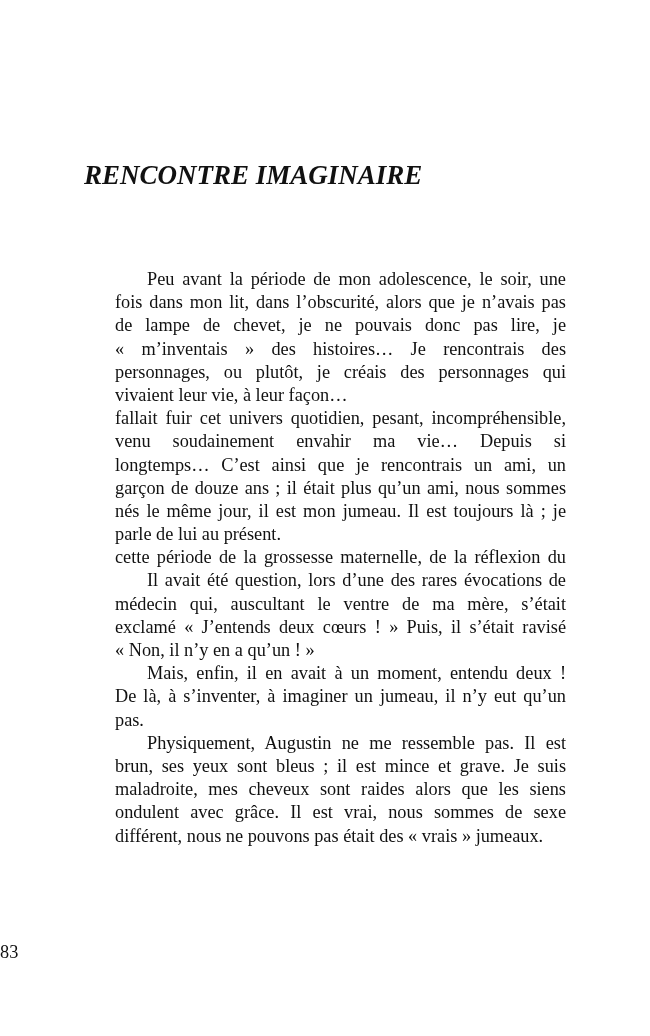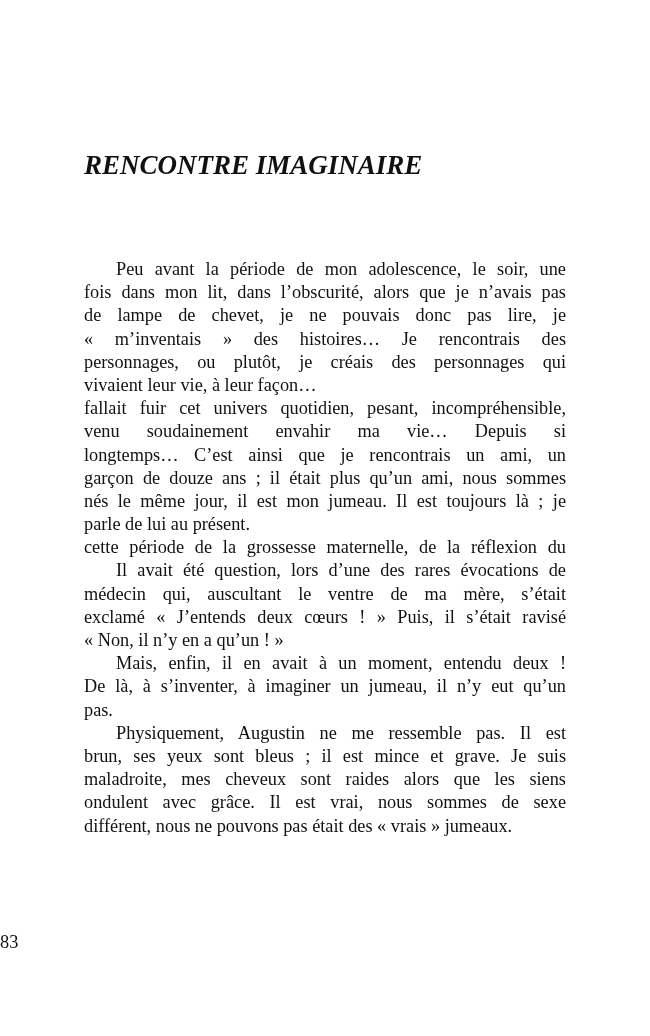--- a/index.html
+++ b/index.html
@@ -10,21 +10,21 @@
     body {
       width: 650px;
       height: 1036px;
       position: relative;
       overflow: hidden;
       font-family: "Liberation Serif", "DejaVu Serif", serif;
       color: #111111;
     }
     .page {
       position: absolute;
-      left: 0; top: 2px;
+      left: 0; top: 12px;
       width: 650px; height: 924px;
     }
     .chapter-title {
       position: absolute;
       left: 84px;
       top: 145px;
       margin: 0;
       font-size: 27px;
       font-weight: bold;
       font-style: italic;
@@ -39,20 +39,21 @@
       width: 482px;
     }
     .line {
       display: block;
       font-size: 18.3px;
       line-height: 23.2px;
       height: 23.2px;
       text-align: justify;
       text-align-last: justify;
       white-space: nowrap;
+      margin-left: 31px;
     }
     .line.last {
       text-align-last: left;
     }
     .line.indent {
       text-indent: 32px;
     }
     .page-number {
       position: absolute;
       left: 0;

